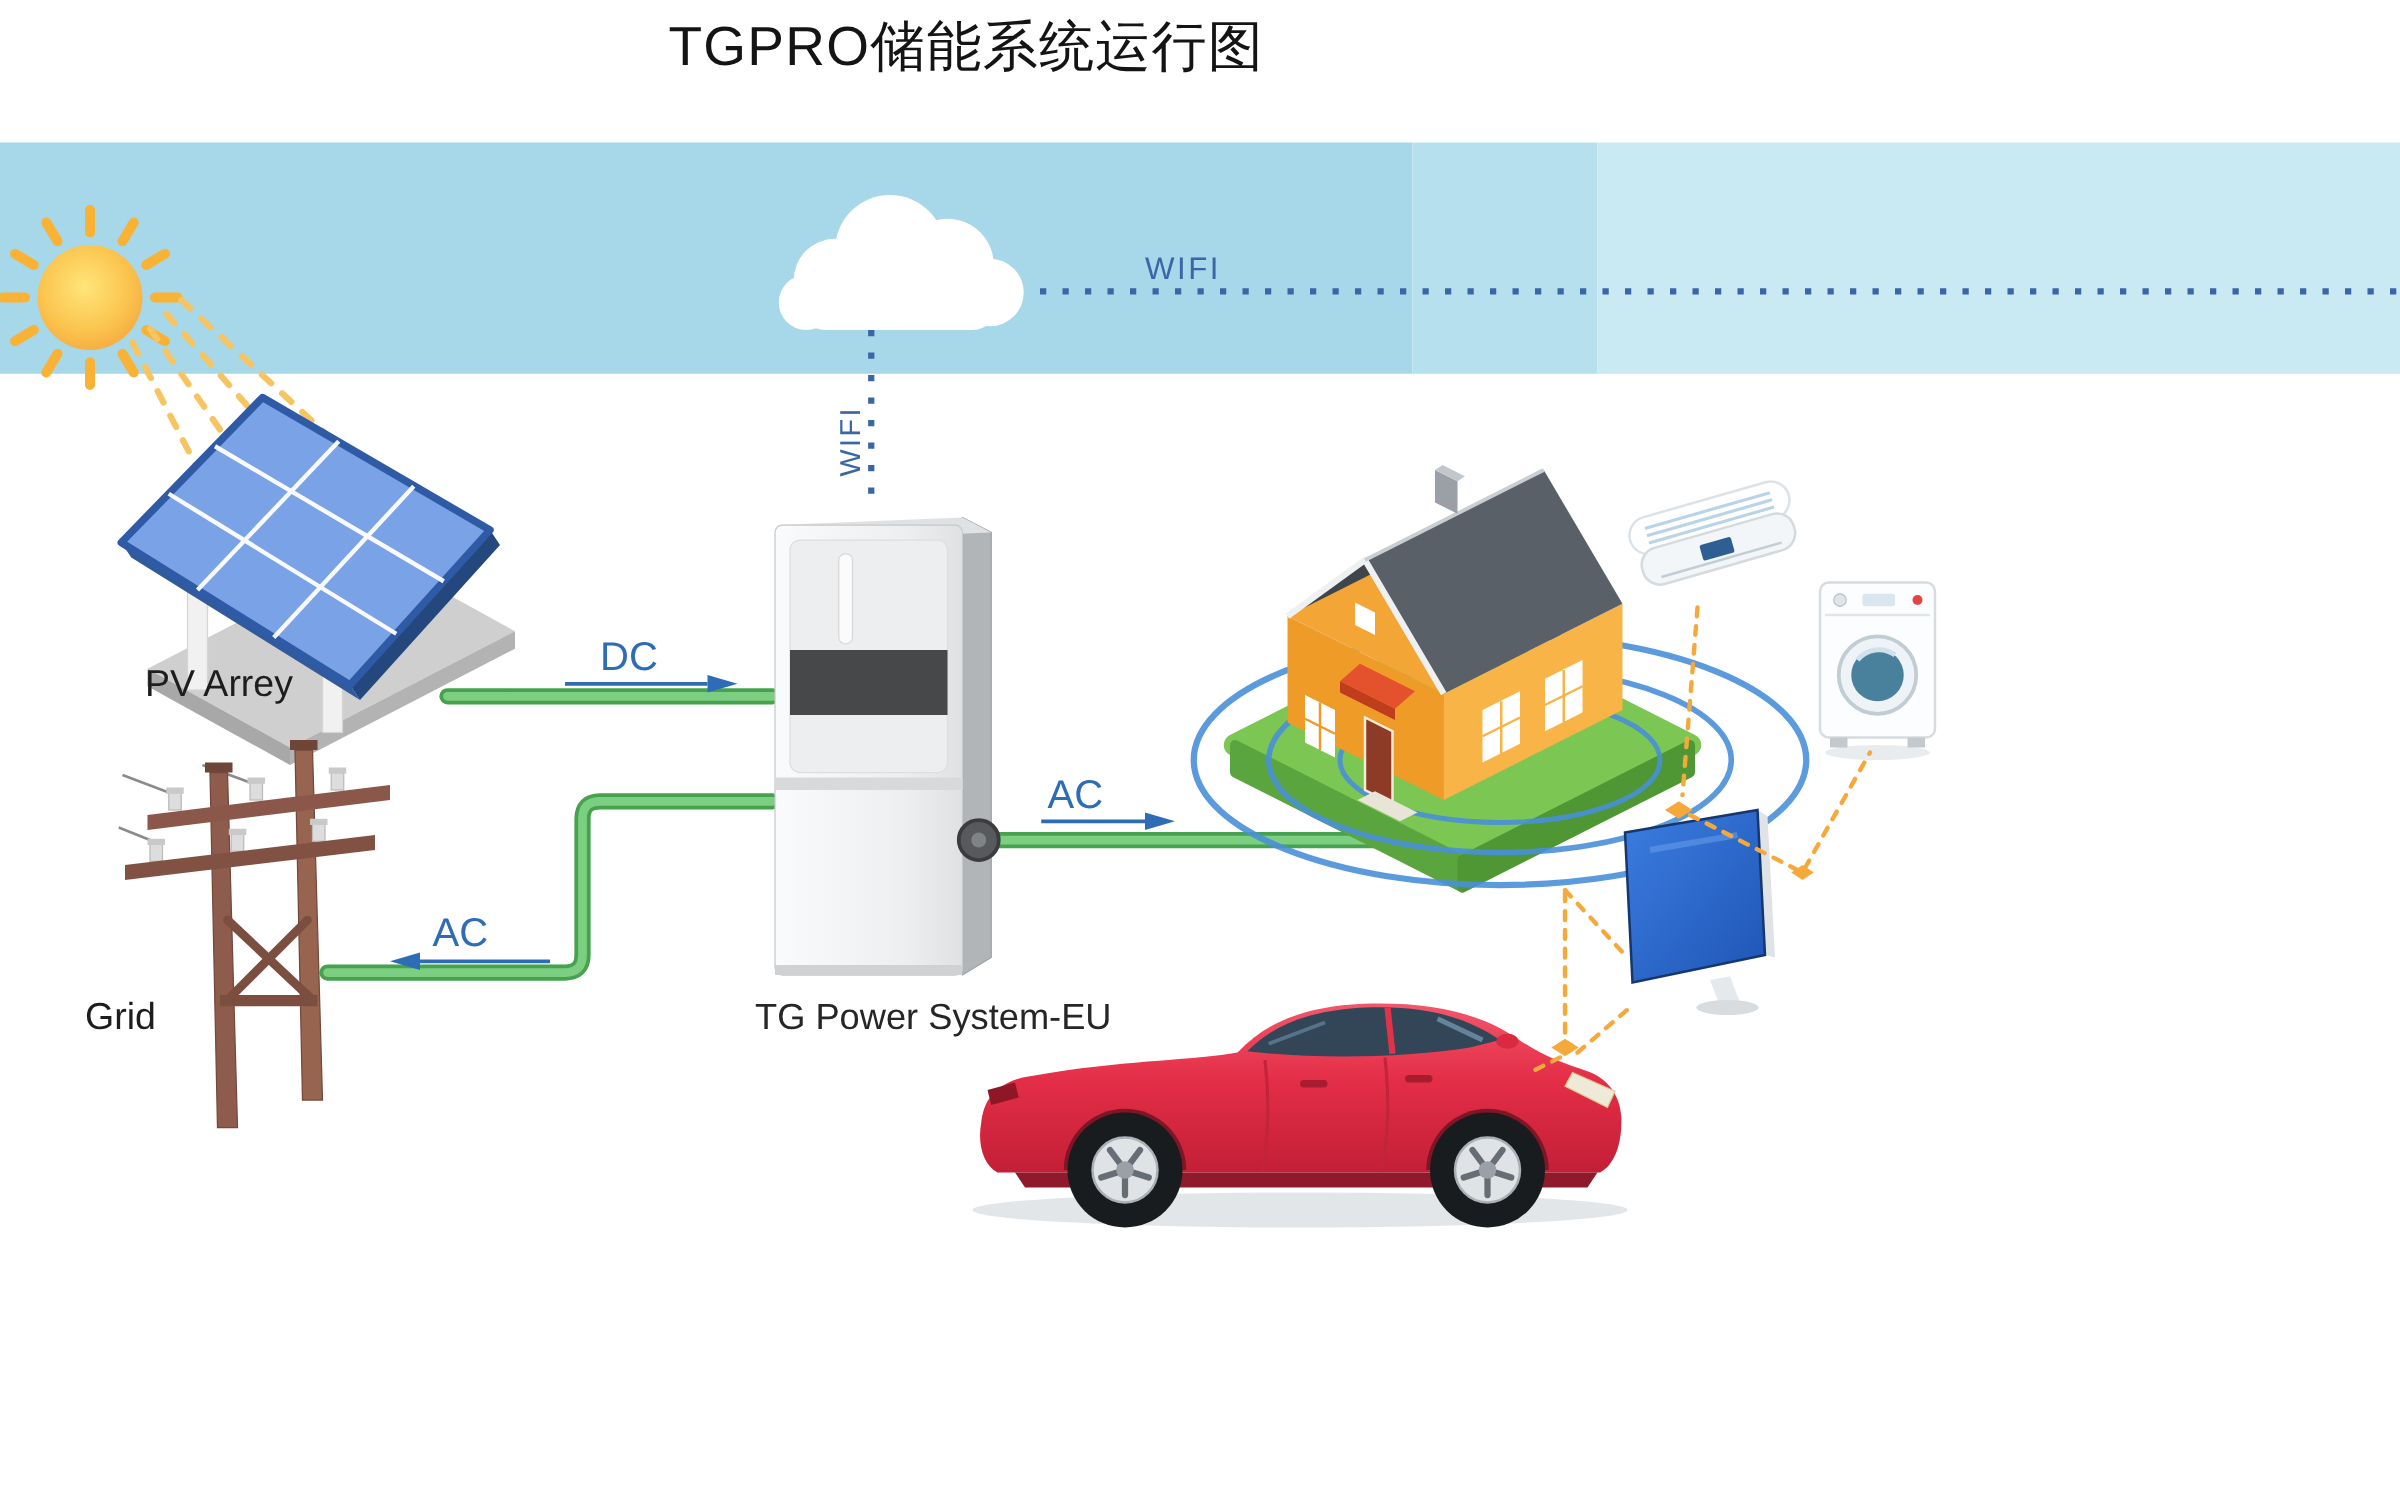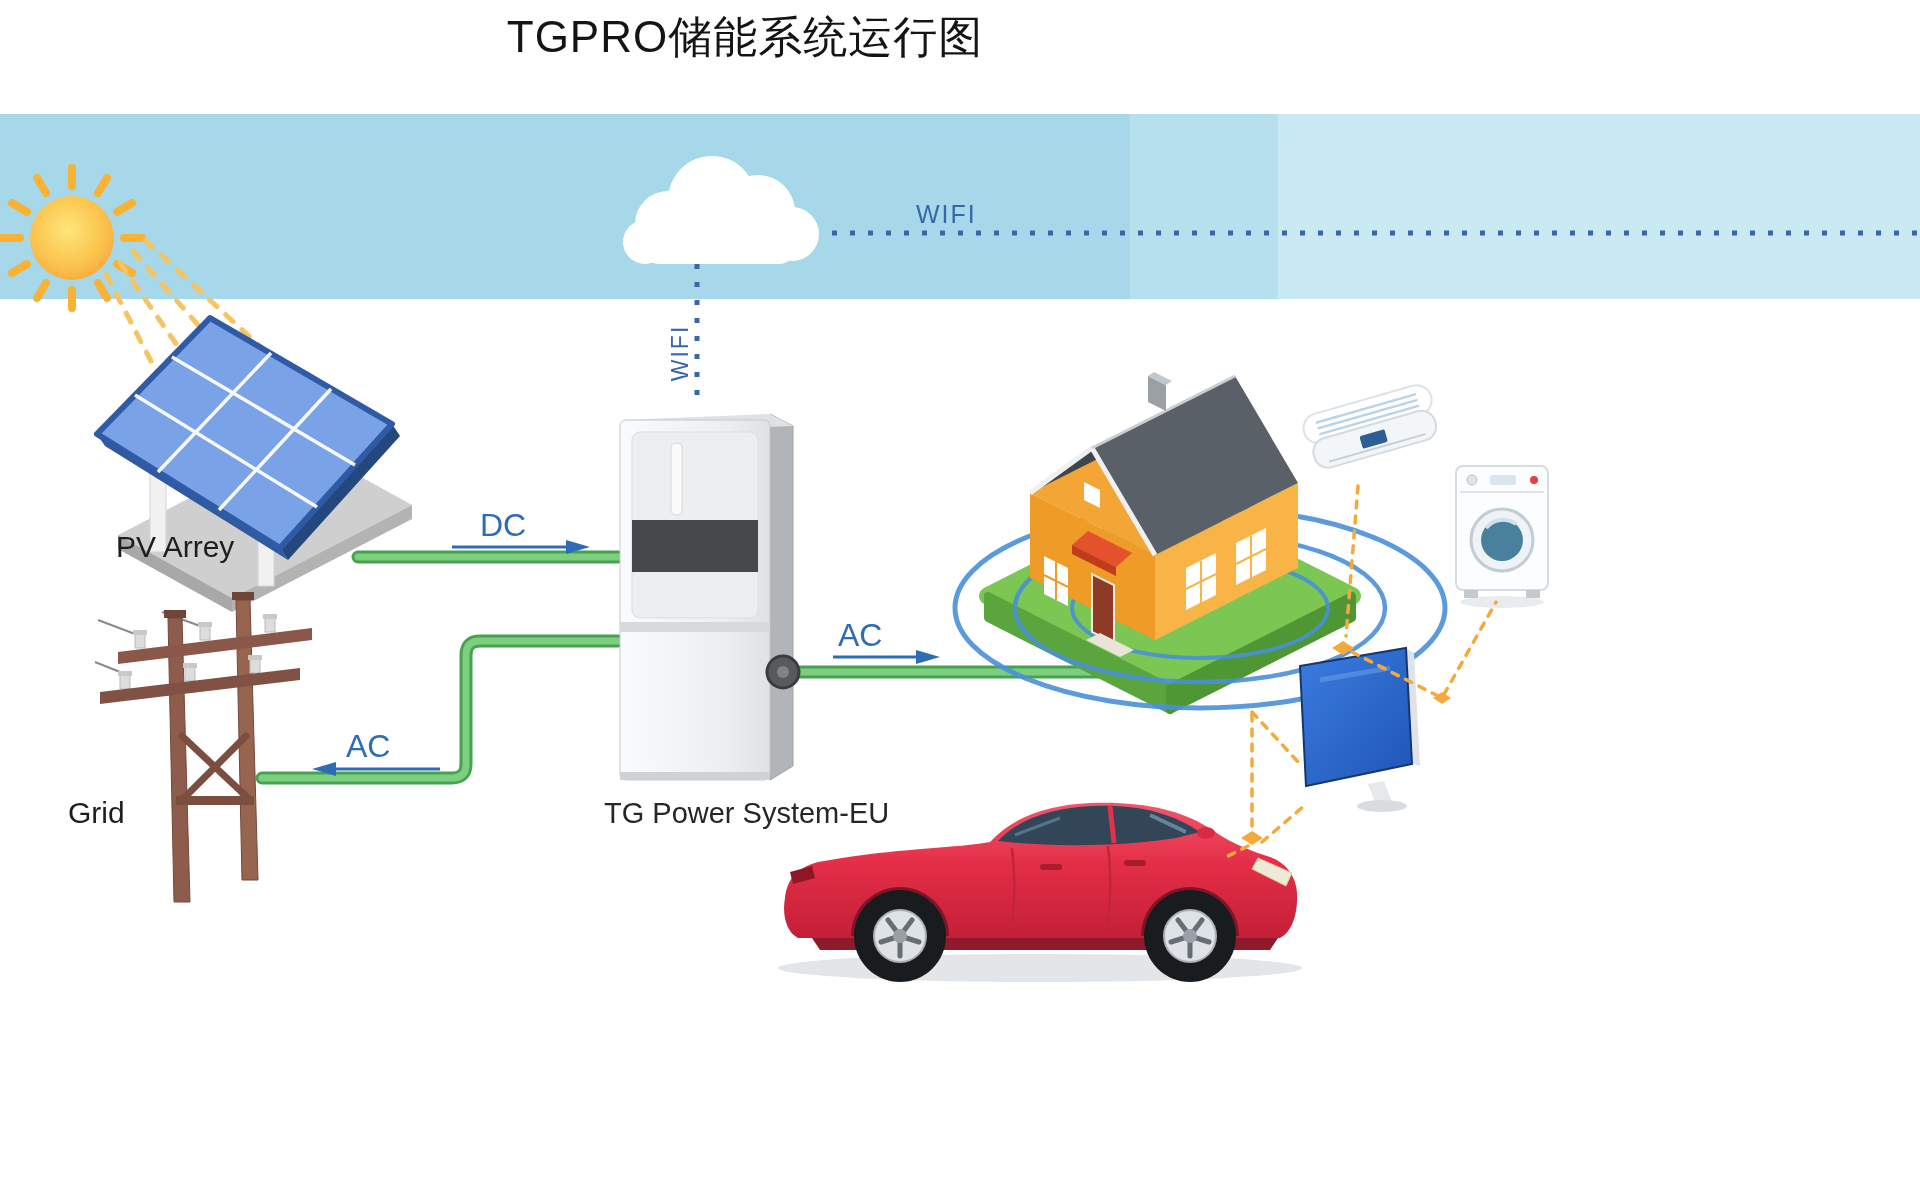--- a/index.html
+++ b/index.html
@@ -1,20 +1,20 @@
 <!DOCTYPE html>
 <html><head>
 <meta charset="utf-8">
 <style>
   html,body{margin:0;padding:0;background:#ffffff;}
   body{font-family:"Liberation Sans", sans-serif;}
   .canvas{position:relative;width:1920px;height:1200px;background:#ffffff;overflow:hidden;}
   .page-title{
     position:absolute;left:0;top:8px;width:1490px;text-align:center;
-    font-size:44px;font-weight:500;color:#141414;letter-spacing:1px;
+    font-size:44px;font-weight:500;color:#141414;letter-spacing:1px;padding-left:28px;
   }
   .scene{position:absolute;left:0;top:0;width:1920px;height:1200px;}
   svg text{font-family:"Liberation Sans", sans-serif;}
 </style>
 </head>
 <body>
 
 <div class="canvas">
 
   <div class="page-title">TGPRO储能系统运行图</div>

